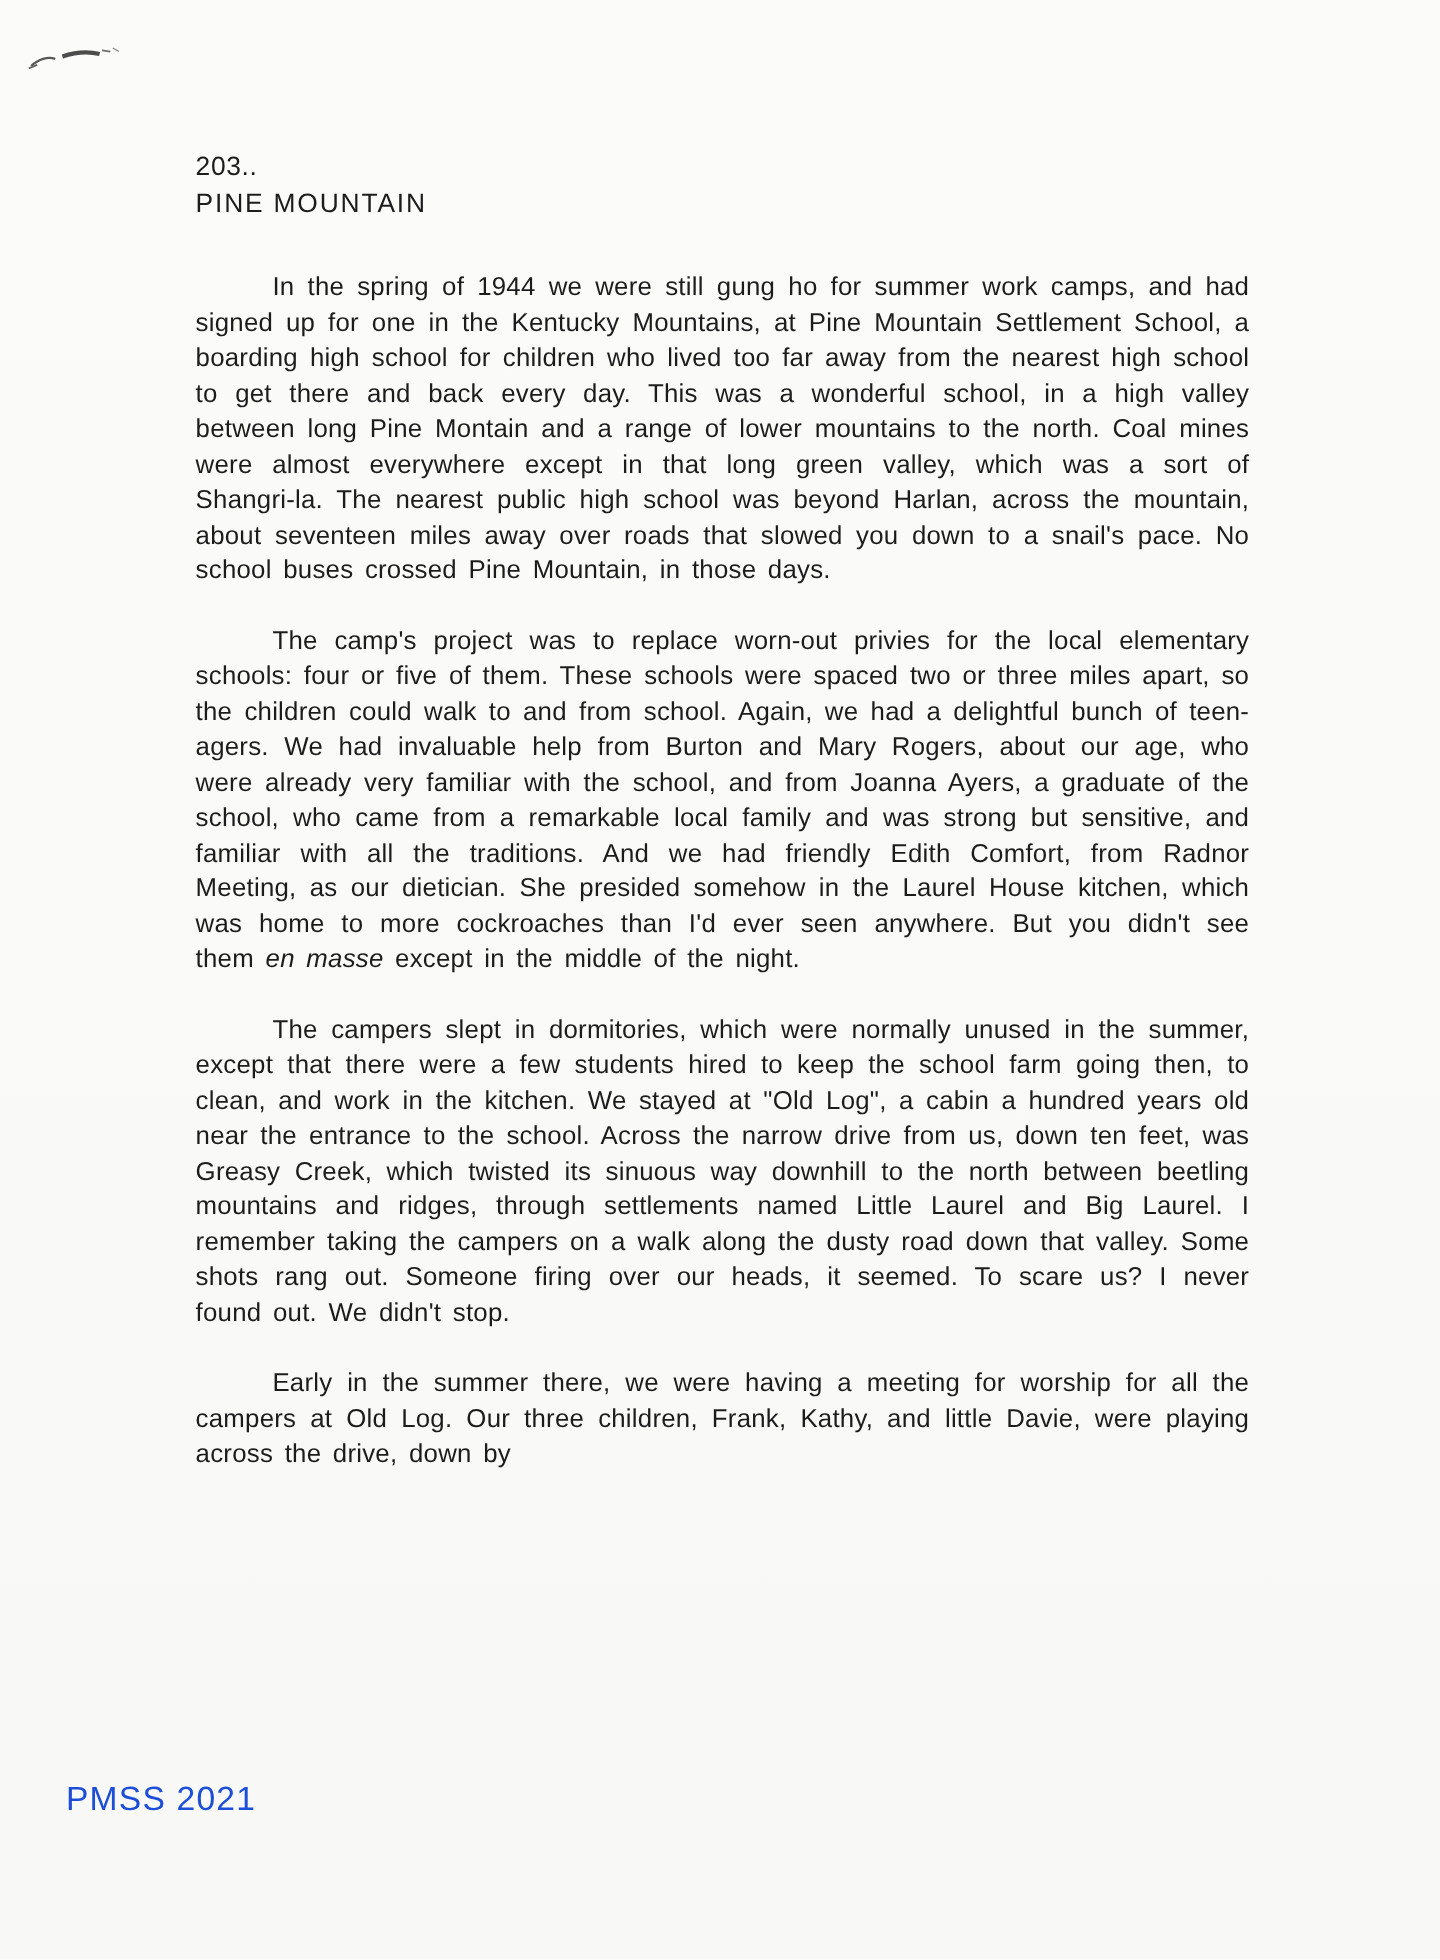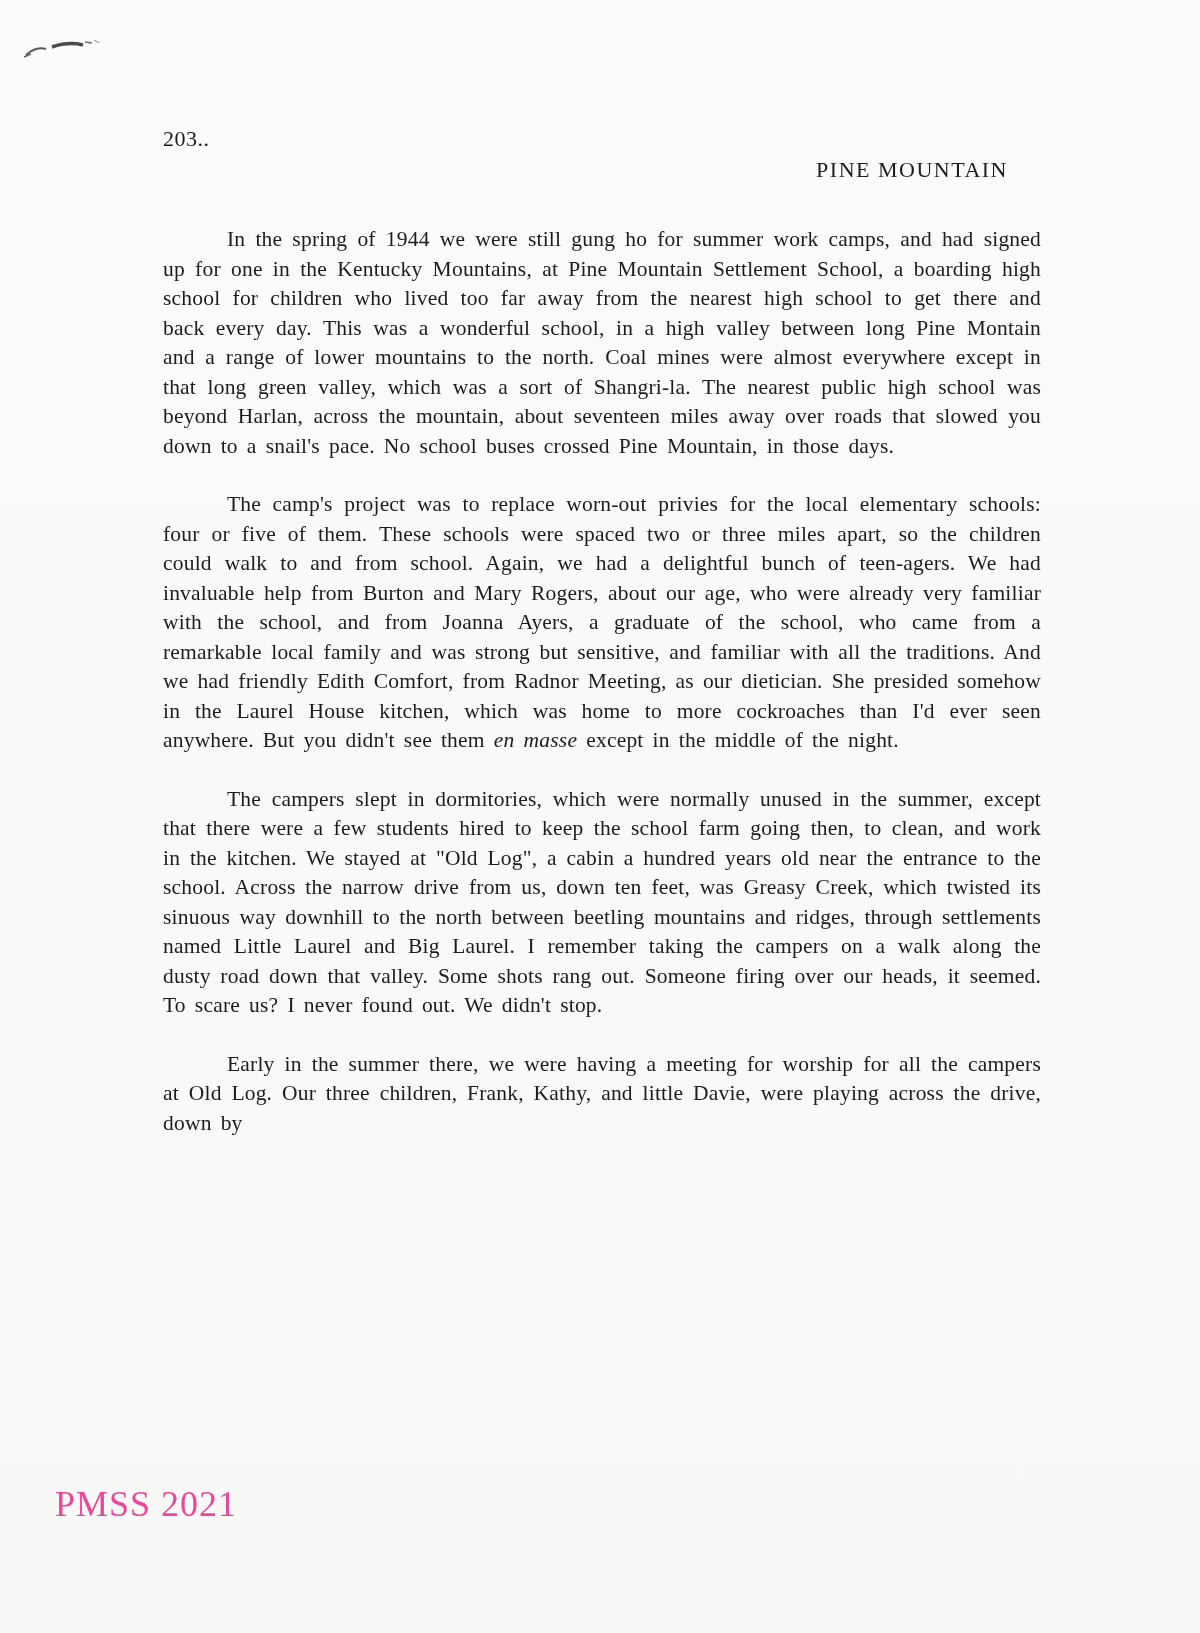--- a/index.html
+++ b/index.html
@@ -11,42 +11,41 @@
     height: 1633px;
     position: relative;
     overflow: hidden;
     background: linear-gradient(180deg, #fbfbfa 0%, #f8f8f6 100%);
     font-family: "Liberation Sans", sans-serif;
     color: #1c1c1c;
   }
   .page {
     position: absolute;
     inset: 0;
-    font-family: Liberation Serif, serif;
   }
   .ink-mark {
     position: absolute;
     left: 22px;
     top: 34px;
     opacity: 0.85;
   }
   .page-number {
     position: absolute;
     left: 163px;
     top: 126px;
     font-size: 22px;
     letter-spacing: 0.5px;
   }
   .doc-title {
     position: absolute;
     left: 163px;
     top: 157px;
     width: 845px;
     margin: 0;
-    text-align: right;
+    text-align: left;
     font-size: 22px;
     font-weight: 400;
     letter-spacing: 1.5px;
   }
   .text-body {
     position: absolute;
     left: 163px;
     top: 225px;
     width: 878px;
   }
@@ -62,23 +61,23 @@
   .text-body p:last-child {
     margin-bottom: 0;
   }
   .text-body em {
     font-style: italic;
   }
   .watermark {
     position: absolute;
     left: 55px;
     top: 1483px;
-    font-size: 36px;
+    font-size: 28px;
     letter-spacing: 1px;
-    color: #ec4899;
+    color: #1d4ed8;
     text-align: center;
   }
 </style>
 </head>
 <body>
 
 <div class="page">
 
   <svg class="ink-mark" width="90" height="28" viewBox="0 0 90 28">
     <path d="M4 21 C 10 15, 18 13, 24 15" stroke="#3c3c3c" stroke-width="2" fill="none"></path>

